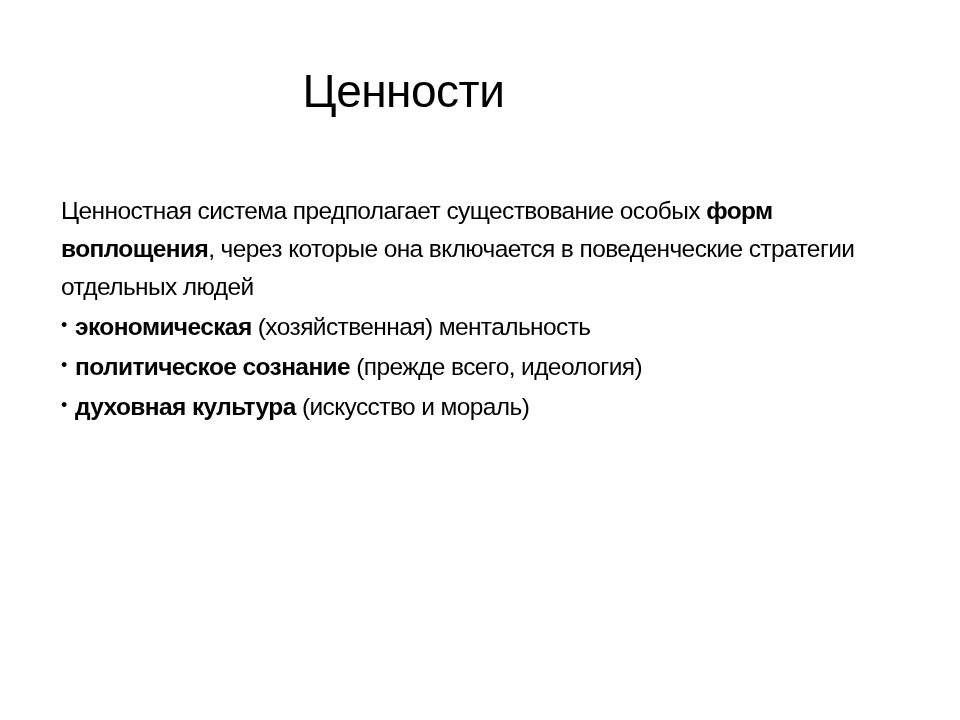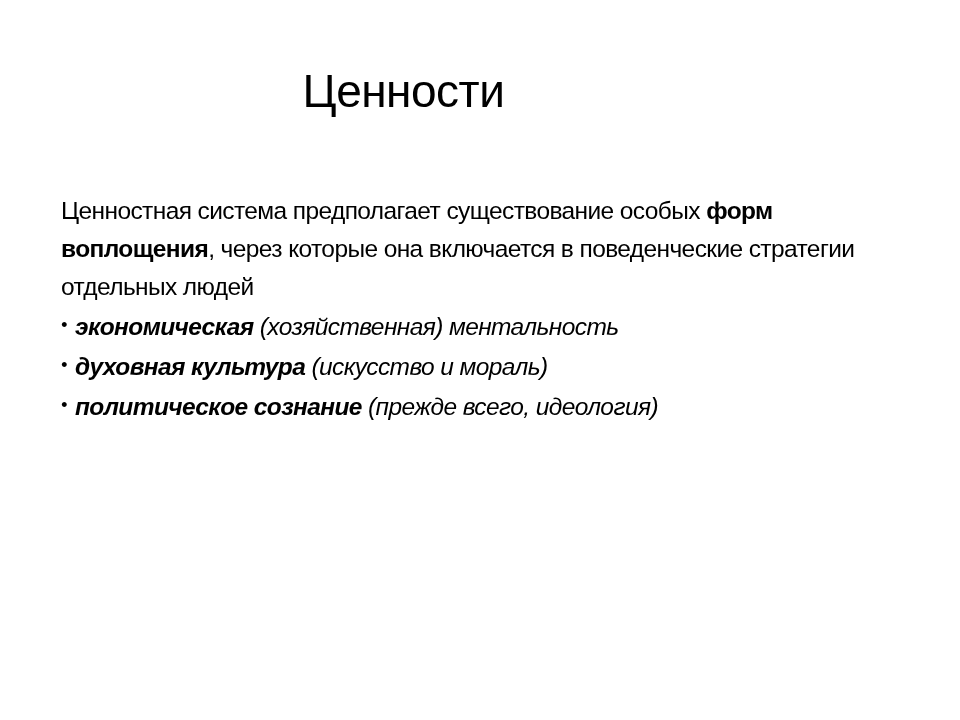--- a/index.html
+++ b/index.html
@@ -1,32 +1,32 @@
 <!DOCTYPE html>
 <html><head>
 <meta charset="utf-8">
 <style>
   html, body { margin: 0; padding: 0; background: #ffffff; }
   body { width: 960px; height: 720px; position: relative; overflow: hidden; font-family: "Liberation Sans", "DejaVu Sans", sans-serif; color: #000; }
   .title { position: absolute; left: 0; width: 807px; top: 64px; text-align: center; font-size: 46px; letter-spacing: -0.5px; }
   .body-text { position: absolute; left: 61px; top: 192px; width: 860px; font-size: 24.5px; line-height: 38px; letter-spacing: -0.6px; }
   .para { margin: 0; }
   .intro { margin: 0; margin-top: 38px; padding-left: 6px; }
-  .list { list-style: none; margin: 0; padding: 0; font-style: italic; }
+  .list { list-style: none; margin: 0; padding: 0; }
   .list li { margin: 0; }
   .bullet { display: inline-block; width: 14px; font-size: 18px; vertical-align: 4px; }
   b { font-weight: bold; }
 </style>
 </head>
 <body>
 
 <div class="title">Ценности</div>
 
 <div class="body-text">
   <p class="para"><span>Ценностная система предполагает существование особых </span><b>форм воплощения</b><span>, через которые она включается в поведенческие стратегии отдельных людей</span></p>
 
 
   <ul class="list">
     <li><span class="bullet">•</span><b>экономическая</b><span> (хозяйственная) ментальность</span></li>
+    <li><span class="bullet">•</span><b>политическое сознание</b><span> (прежде всего, идеология)</span></li>
     <li><span class="bullet">•</span><b>духовная культура</b><span> (искусство и мораль)</span></li>
-    <li><span class="bullet">•</span><b>политическое сознание</b><span> (прежде всего, идеология)</span></li>
   </ul>
 </div>
 
 </body></html>

